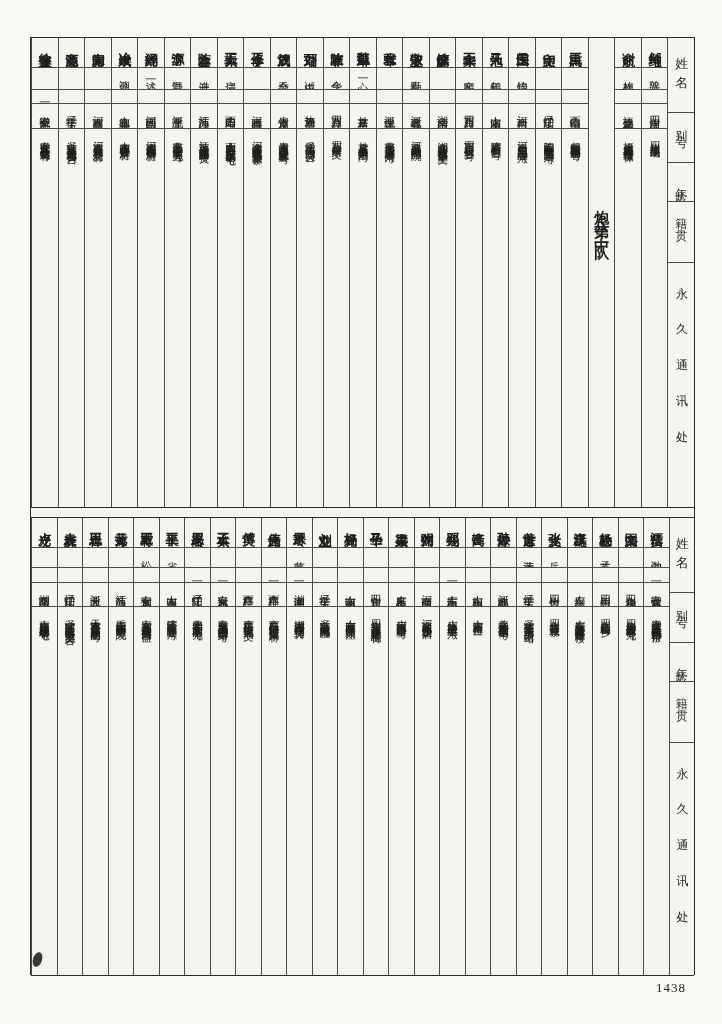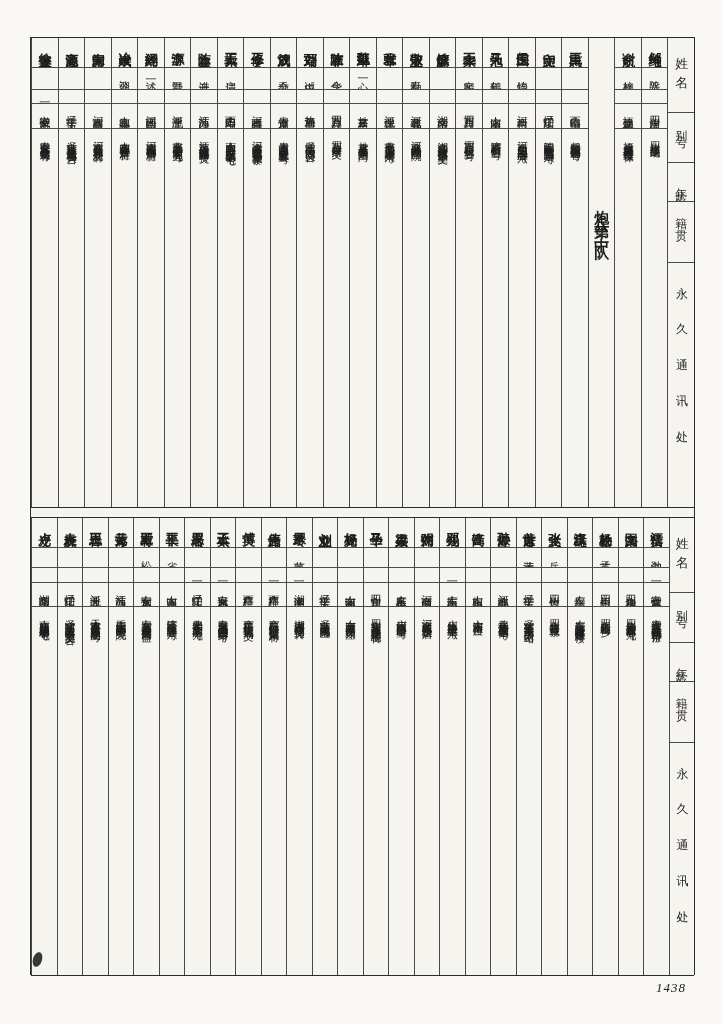--- a/index.html
+++ b/index.html
@@ -57,21 +57,21 @@
   .hdr-addr{align-items:flex-start;}
   .hdr-addr .vtext{font-size:12px;letter-spacing:36px;margin-top:10px;height:auto;}
   
   .section-cell{
     height:100%;display:flex;justify-content:center;align-items:flex-start;
     padding-top:160px;
   }
   .section-cell .vtext{font-size:15px;letter-spacing:7px;line-height:16px;font-weight:bold;}
   .page-num{
     position:absolute;left:656px;top:980px;
-    font-size:13px;letter-spacing:1px;color:#222;font-style:italic;
+    font-size:13px;letter-spacing:1px;color:#222;
   }
   .blot{
     position:absolute;left:33px;top:952px;width:9px;height:15px;
     background:#161616;border-radius:50%;transform:rotate(18deg);opacity:.85;
   }
 </style>
 </head>
 <body>
 
 <div class="page">

